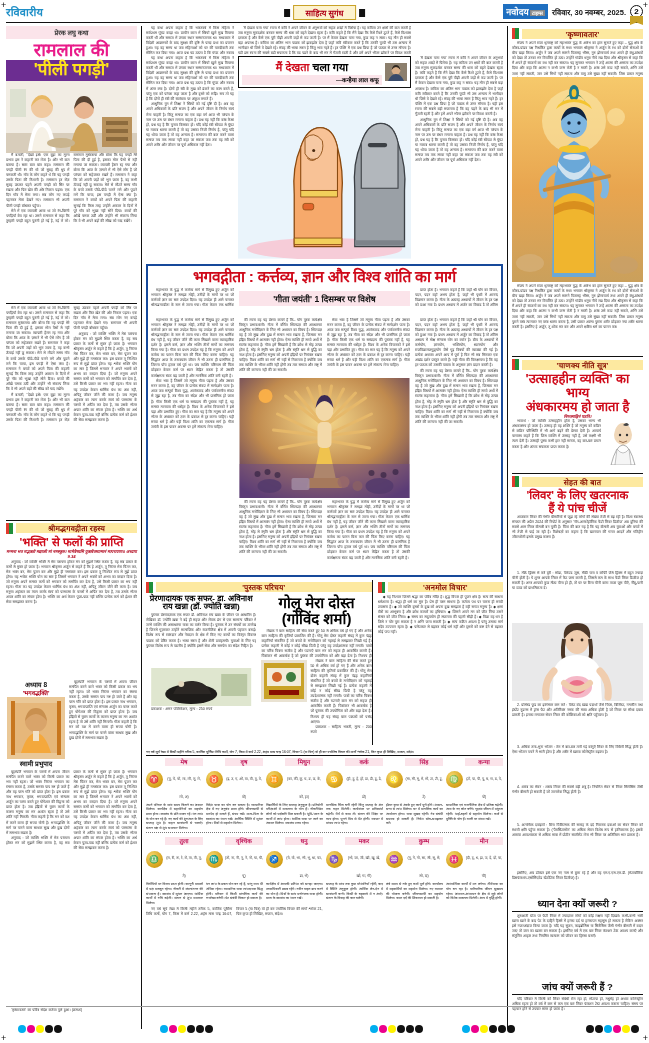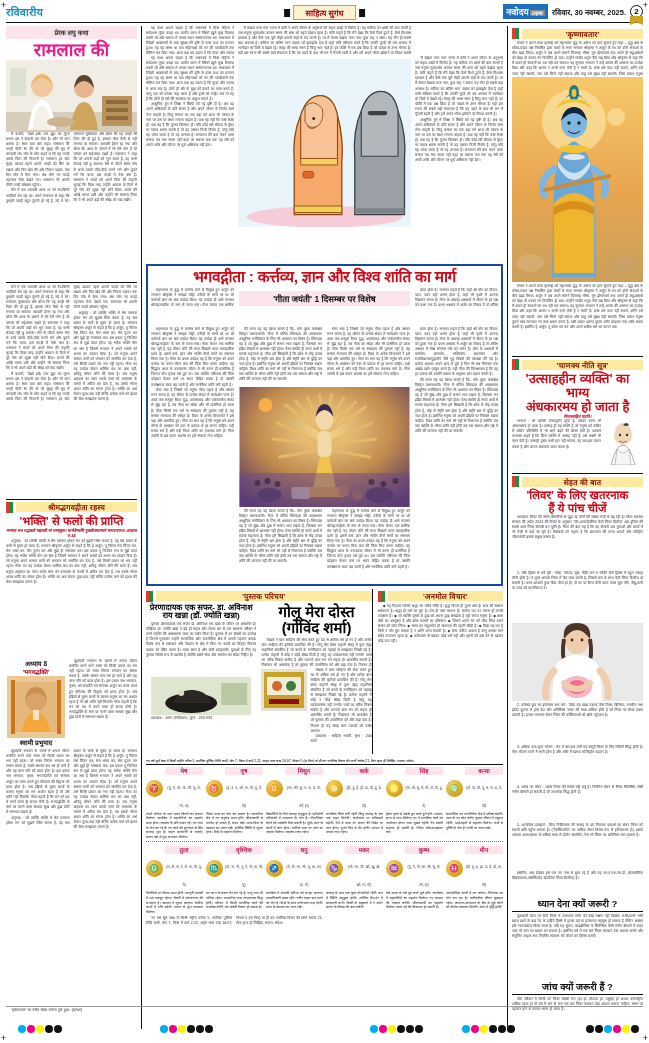--- a/index.html
+++ b/index.html
@@ -69,21 +69,21 @@
   .subbox .ttl .l1 .rd { color:#cf0a1a; }
   .subbox .ttl .l2 { background:#fbe4ea; font-size:6px; font-weight:bold; text-align:right;
       padding:1px 3px; margin-top:1px;}
   .headshot { width:22px; height:18px; flex:0 0 auto; background:#6b5a47; }
 
   
   .gita { border:2px solid #17499a; margin-top:3px; padding:3px; }
   .gita-title { font-size:15.5px; font-weight:bold; color:#cf0a1a; text-align:center;
       line-height:1; letter-spacing:-.3px; }
   .gita-sub { background:#fbe4ea; text-align:center; font-size:8.5px; font-weight:bold;
-      color:#111; padding:2px; margin:3px 0 19px 0;}
+      color:#111; padding:2px; margin:3px 0 10px 0;}
 
   .vishwa { width:100%; height:120px; display:block; }
   .book-hd { font-size:8px; font-weight:bold; text-align:center; line-height:1.1; }
 
   
   .horo-head { display:flex; align-items:center; gap:4px; border-top:1.2px solid #111;
       border-bottom:1px solid #111; padding:2px 0; }
   .horo-tag { background:#fde9a0; color:#8a1002; font-weight:bold; font-size:8px; padding:1px 4px; }
   .horo-range { font-size:10.5px; font-weight:bold; color:#111; }
   .horo-by { font-size:4.4px; line-height:1.2; color:#333; }
@@ -150,20 +150,21 @@
     </div>
   </div>
   <div class="rule"></div>
 
   <div class="grid">
 
     <div class="col">
 
       <div class="kicker">प्रेरक लघु कथा</div>
       <div class="hl-pink">रामलाल की</div>
+      <div class="hl-violet">'पीली पगड़ी'</div>
 
       <svg class="lc-illus" viewBox="0 0 131 72">
         <rect width="131" height="72" fill="#f2ede4"></rect>
         <rect x="0" y="52" width="131" height="20" fill="#d8cdbb"></rect>
         <circle cx="36" cy="26" r="11" fill="#f0c9a0"></circle>
         <path d="M25 26 q11 -16 22 0 q-3 -12 -11 -12 q-8 0 -11 12z" fill="#e8b864"></path>
         <path d="M22 70 q4 -30 14 -30 q10 0 14 30z" fill="#ffffff"></path>
         <path d="M26 70 q3 -24 10 -24 q7 0 10 24z" fill="#f6f1e6"></path>
         <circle cx="78" cy="28" r="10" fill="#e8b48f"></circle>
         <path d="M68 28 q10 -14 20 0 q-2 -13 -10 -13 q-8 0 -10 13z" fill="#5a4432"></path>
@@ -242,20 +243,32 @@
       </div>
 
       <div style="display:grid;grid-template-columns:88px 1fr 88px;gap:4px;margin-top:2px;">
 
         <div class="txt" style="height:205px;">
           <p>यह कथा अपना कहता है कि भारतवर्ष में किस महिला ने सर्वप्रथम घूंघट काढ़ा था। प्राचीन काल में स्त्रियाँ खुले मुख विचरण करती थीं और समाज में उनका स्थान सम्मानजनक था। मध्यकाल में विदेशी आक्रमणों के बाद सुरक्षा की दृष्टि से परदा प्रथा का प्रचलन हुआ। यह वह समय था जब महिलाओं को घर की चारदीवारी तक सीमित कर दिया गया। आज प्रश्न यह उठता है कि घूंघट और नकाब में अंतर क्या है। दोनों ही स्त्री के मुख को ढंकने का काम करते हैं, परंतु एक को परंपरा कहा जाता है और दूसरे को रूढ़ि। सच तो यह है कि दोनों ही स्त्री की स्वतंत्रता पर अंकुश लगाते हैं।</p>
           <p>आधुनिक युग में शिक्षा ने स्त्रियों को नई दृष्टि दी है। अब वह अपने अधिकारों के प्रति सजग है और अपने जीवन के निर्णय स्वयं लेना चाहती है। किंतु समाज का एक बड़ा वर्ग आज भी परंपरा के नाम पर उस पर बंधन लगाना चाहता है। प्रश्न यह नहीं कि वस्त्र कैसा हो, प्रश्न यह है कि चुनाव किसका हो। यदि कोई स्त्री स्वेच्छा से घूंघट या नकाब धारण करती है तो वह उसका निजी निर्णय है, परंतु यदि यह थोपा जाता है तो वह अन्याय है। समानता की बात करने वाला समाज तब तक सच्चा नहीं कहा जा सकता जब तक वह स्त्री को अपने शरीर और जीवन पर पूर्ण अधिकार नहीं देता।</p>
         </div>
 
         <div>
+          <div class="subbox">
+            <div class="ttl">
+              <div class="l1"><span class="rd">मैं देखता</span> <span>चला गया</span></div>
+              <div class="l2">—कन्हैया लाल कफू</div>
+            </div>
+            <svg class="headshot" viewBox="0 0 22 18">
+              <rect width="22" height="18" fill="#8c7f6d"></rect>
+              <circle cx="11" cy="7" r="4.5" fill="#d9ae87"></circle>
+              <path d="M6.5 7 q4.5 -6 9 0 q-1 -5 -4.5 -5 q-3.5 0 -4.5 5z" fill="#2d2620"></path>
+              <path d="M3 18 q3 -7 8 -7 q5 0 8 7z" fill="#374a6b"></path>
+            </svg>
+          </div>
 
           <svg class="illus" viewBox="0 0 160 155" style="margin-top:3px;">
             <rect width="160" height="155" fill="#eaf4fb"></rect>
             <ellipse cx="80" cy="146" rx="72" ry="10" fill="#f6ccd8"></ellipse>
 
             <path d="M52 144 L52 96 Q50 70 58 52 Q64 34 76 34 Q88 34 92 52 Q98 74 96 96 L96 144 Z" fill="#f6a96b" stroke="#8a4a10" stroke-width="1.2"></path>
             <path d="M58 52 Q64 34 76 34 Q88 34 92 52 L92 92 L58 92 Z" fill="#f8c296" stroke="#8a4a10" stroke-width="1"></path>
             <path d="M58 92 L92 92 L92 98 L58 98 Z" fill="#f2d05b" stroke="#8a4a10" stroke-width=".8"></path>
             <path d="M52 136 L96 136 L96 142 L52 142 Z" fill="#f2d05b" stroke="#8a4a10" stroke-width=".8"></path>
             <path d="M62 44 q8 -8 16 2 q2 10 -4 16 q-8 4 -12 -4 z" fill="#f6c9a4" stroke="#8a4a10" stroke-width=".8"></path>

